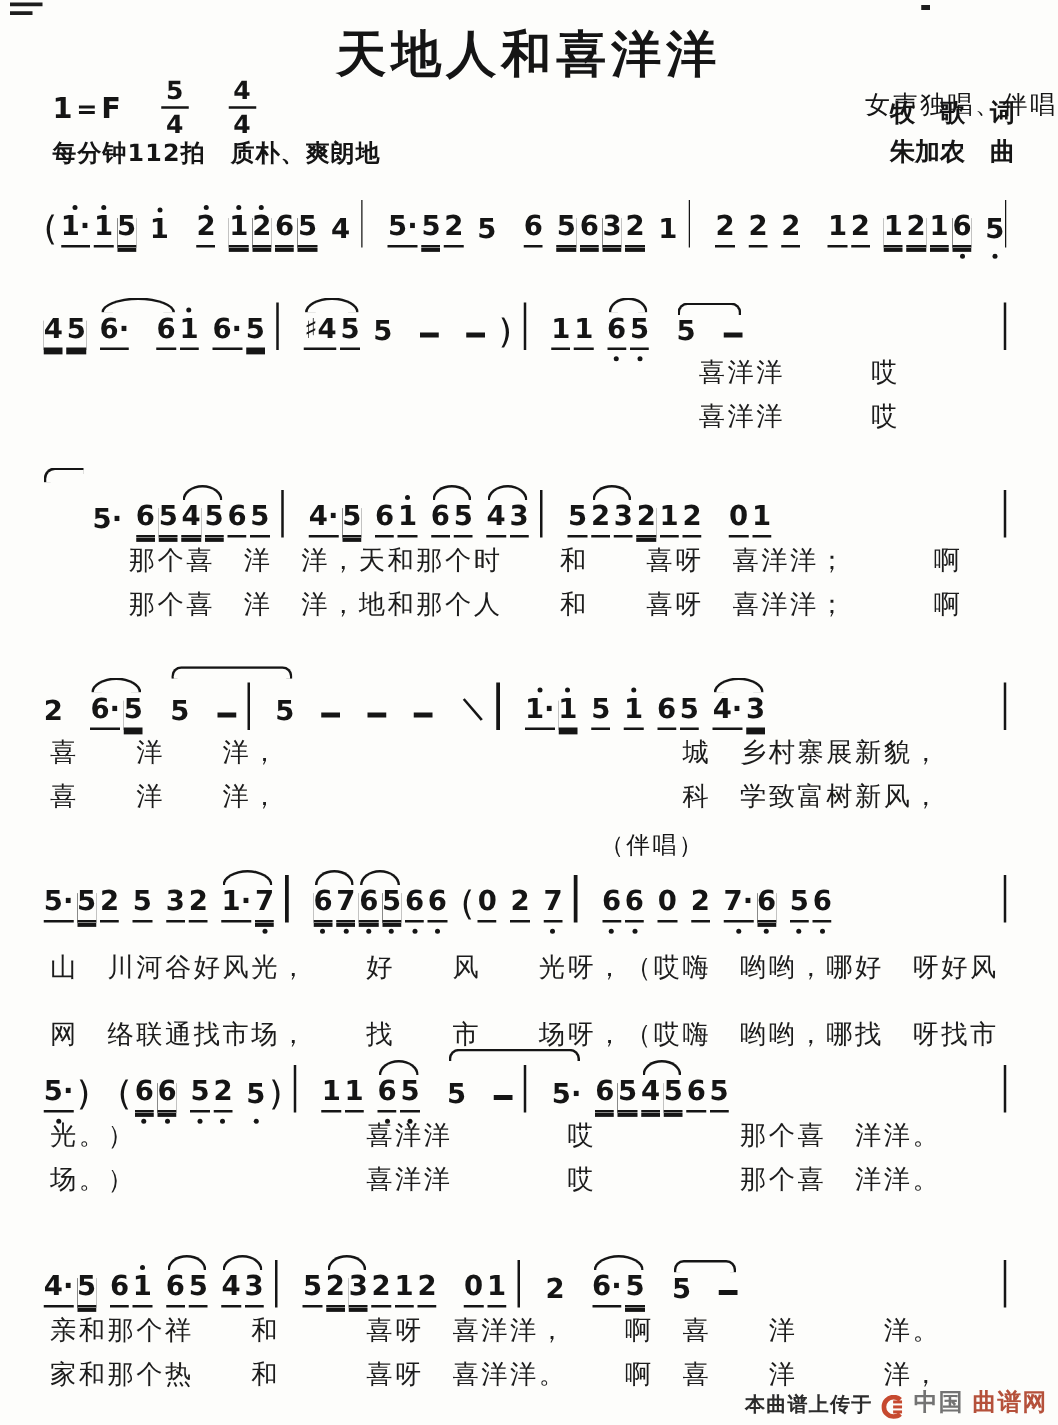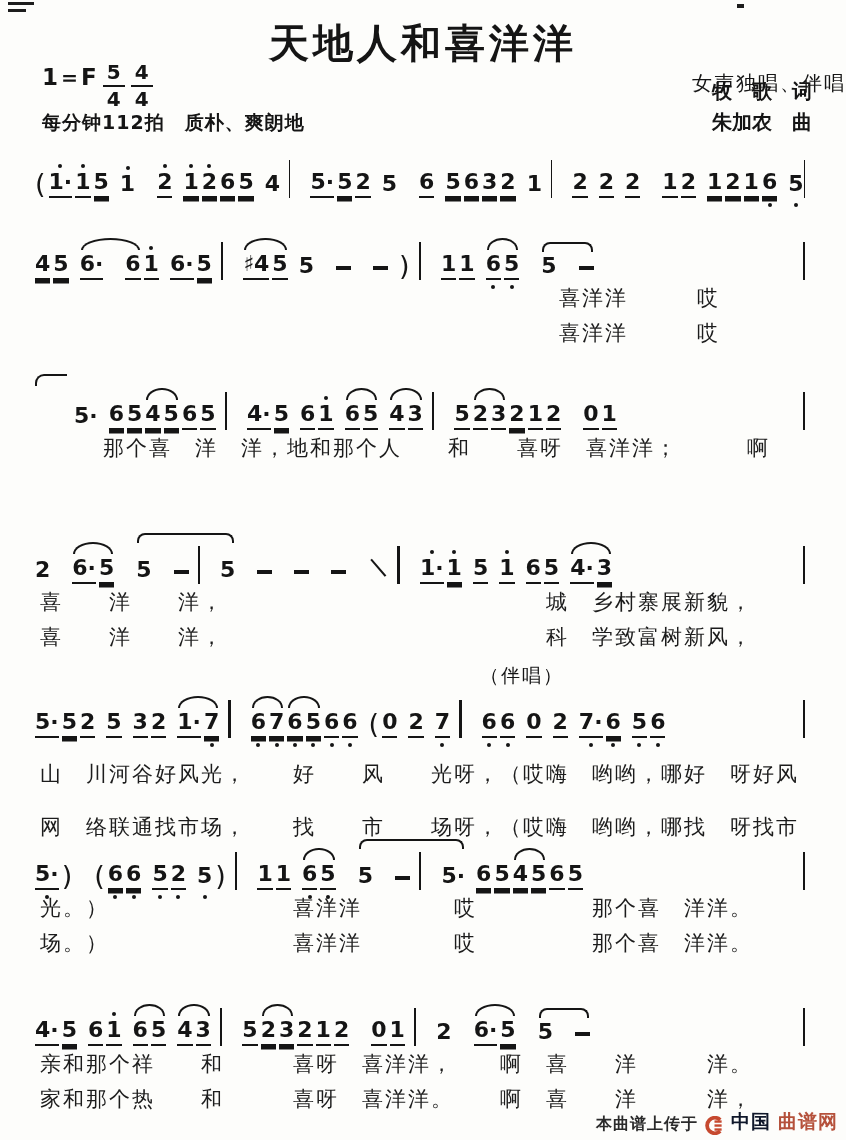--- a/index.html
+++ b/index.html
@@ -7,21 +7,21 @@
     width:846px;height:1140px;position:relative;background:#fdfdfb;color:#151515;
     font-family:"Liberation Sans",sans-serif;overflow:hidden;
   }
   
   .title{position:absolute;top:16px;left:0;width:100%;text-align:center;
     font-family:"DejaVu Sans",sans-serif;font-weight:bold;font-size:40px;letter-spacing:4px}
   .subtitle{position:absolute;top:70px;left:0;width:100%;text-align:right;
     font-family:"Liberation Serif",serif;font-size:20px;letter-spacing:2px}
   .credits{position:absolute;top:76px;right:34px;text-align:left;
     font-family:"Liberation Serif",serif;font-size:20px;line-height:31px;font-weight:bold}
-  .keyline{position:absolute;left:42px;top:62px;display:flex;gap:6px}
+  .keyline{position:absolute;left:42px;top:62px;display:flex;align-items:center;gap:32px}
   .keysig{font-family:"DejaVu Sans",sans-serif;font-weight:bold;font-size:23px}
   .ts{display:inline-flex;flex-direction:column;align-items:center;
     font-family:"DejaVu Sans",sans-serif;font-weight:bold;font-size:20px;line-height:1.05}
   .ts .tsn{border-bottom:2.5px solid #151515;padding:0 4px 2px}
   .ts .tsd{padding-top:2px}
   .tempoline{position:absolute;left:42px;top:110px;font-size:19px;font-weight:bold;
     font-family:"DejaVu Sans",sans-serif;letter-spacing:1px}
   
   .system{position:absolute;left:35px;right:32px}
   .sys1{top:150px}.sys2{top:232px}.sys3{top:382px}.sys4{top:536px}
@@ -364,20 +364,21 @@
           <span class="num u1">2</span>
         </span>
         <span class="tok m2">
           <span class="num u1">0</span>
         </span>
         <span class="tok m0">
           <span class="num u1">1</span>
         </span>
         <span class="bar end"></span>
       </div>
+      <div class="lyric">那个喜　洋　洋，天和那个时　　和　　喜呀　喜洋洋；　　　啊</div>
       <div class="lyric">那个喜　洋　洋，地和那个人　　和　　喜呀　喜洋洋；　　　啊</div>
     </div>
     <div class="system sys4">
       <div class="notes">
         <span class="tok m1">
           <span class="num">2</span>
         </span>
         <span class="slur m2">
           <span class="tok">
             <span class="num u1">6·</span>
@@ -730,15 +731,15 @@
 <div class="watermark">
   <span class="wm-prefix">本曲谱上传于</span>
   <span class="wm-logo">
     <svg width="19" height="19" viewBox="0 0 20 20">
       <path d="M16 4 A 8.2 8.2 0 1 0 16 16" stroke="#c6492f" stroke-width="4" fill="none"></path>
       <rect x="10" y="4.6" width="7.5" height="2.5" fill="#c6492f"></rect>
       <rect x="10" y="8.8" width="7.5" height="2.5" fill="#c6492f"></rect>
       <rect x="10" y="13" width="7.5" height="2.5" fill="#c6492f"></rect>
     </svg>
   </span>
-  <span class="wm-dark" style="color: #0f172a;">中国</span>
+  <span class="wm-dark" style="color: #737373;">中国</span>
     <span class="wm-red" style="color: rgb(181, 81, 59);">曲谱网</span>
 </div>
 
 </body></html>

